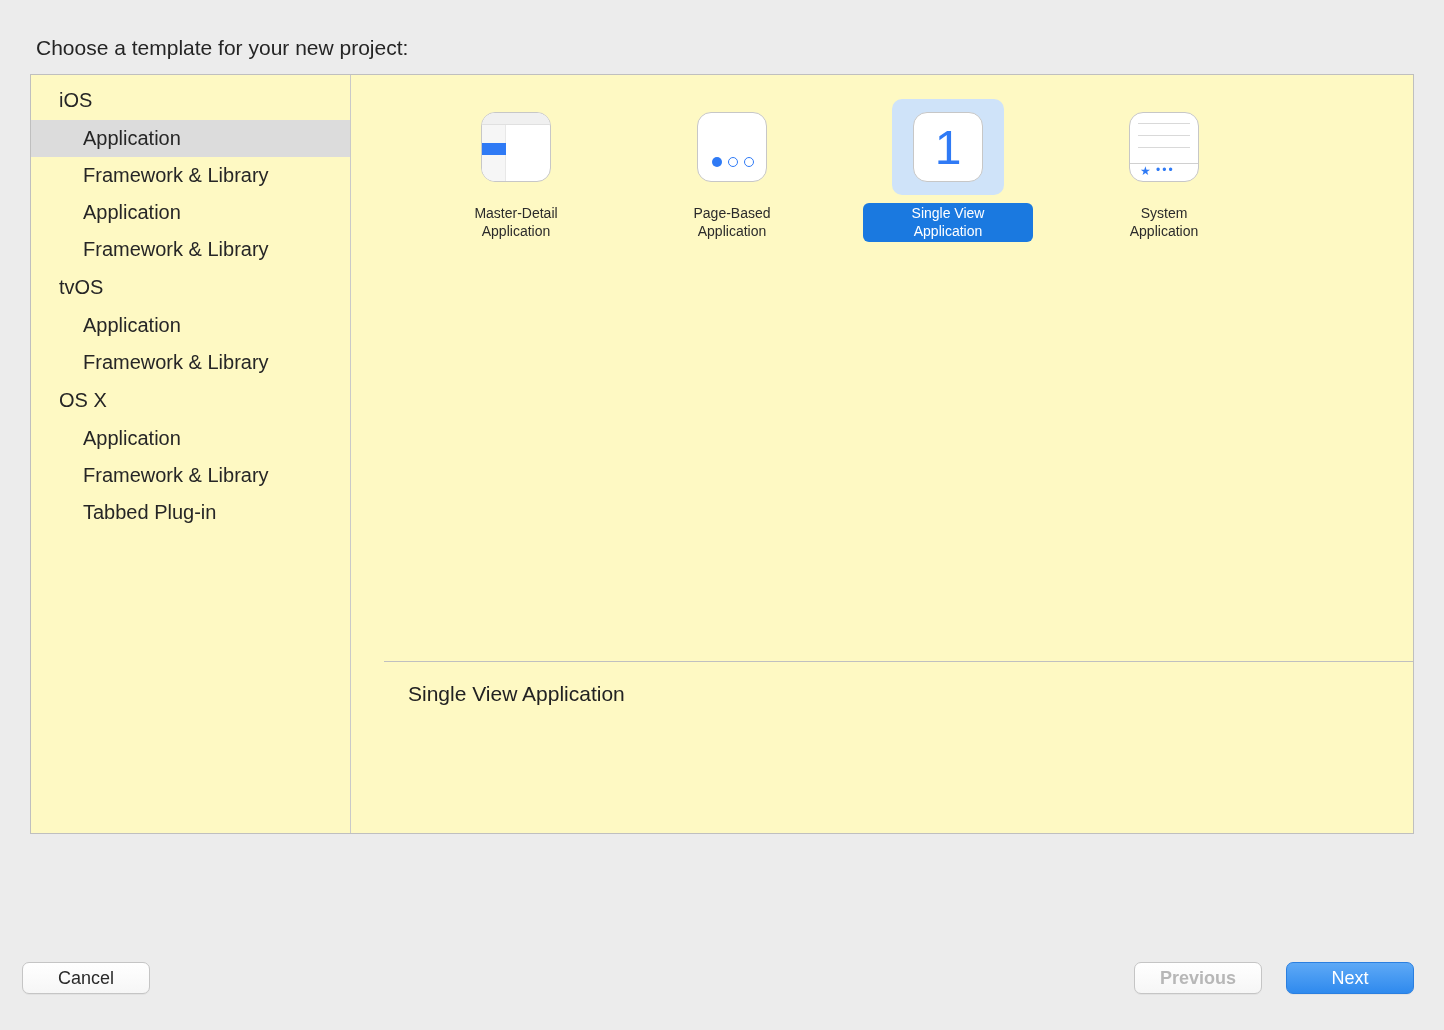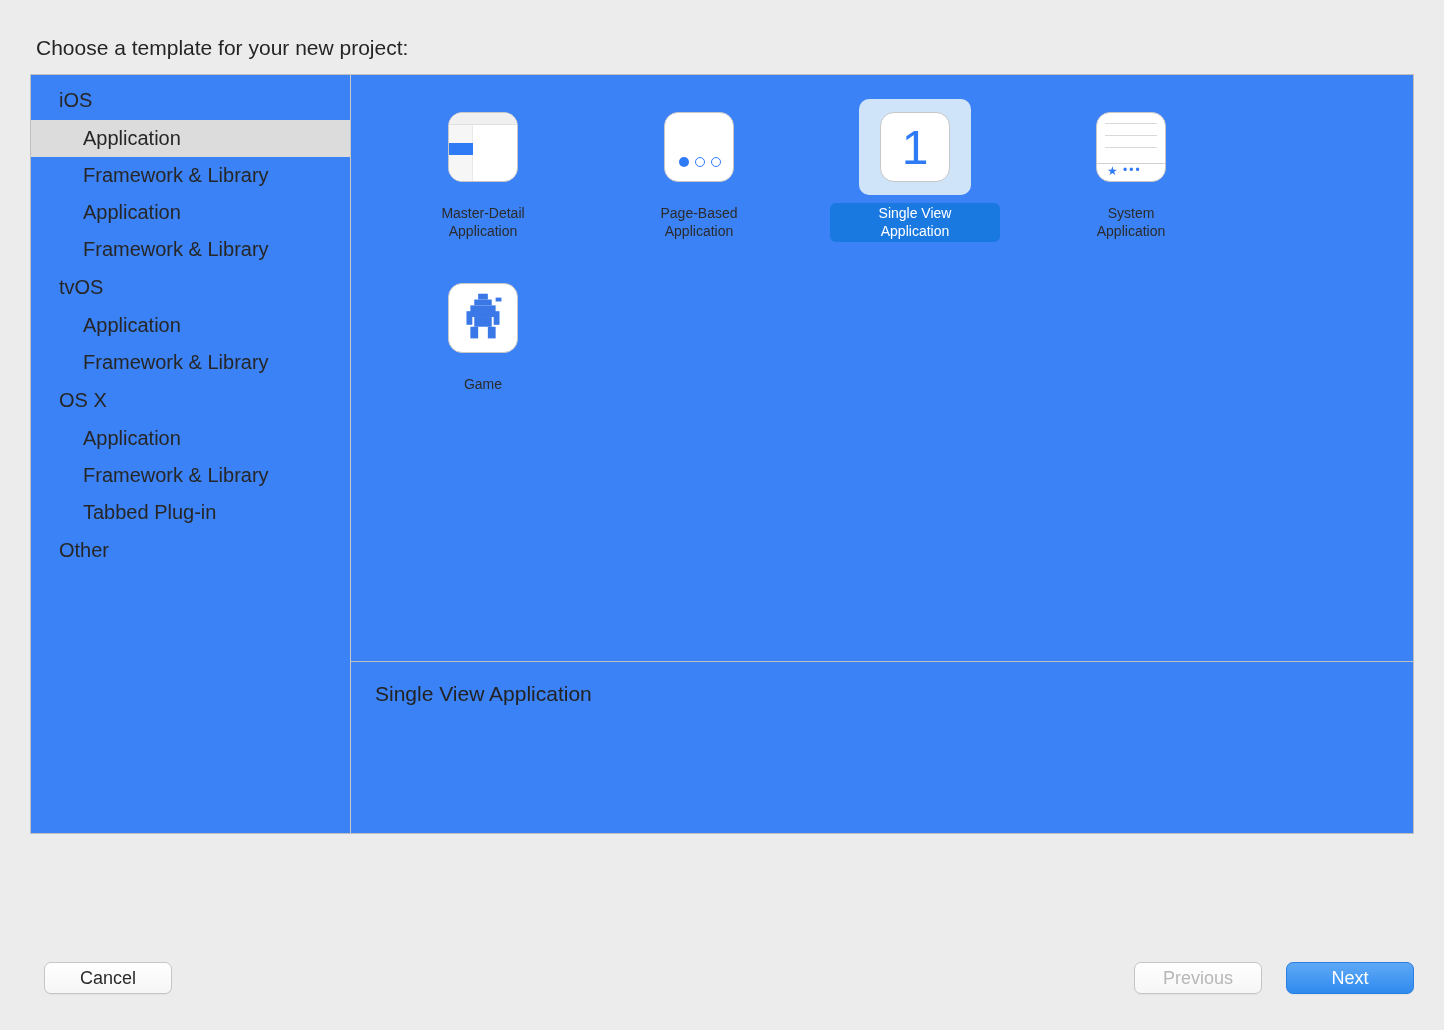--- a/index.html
+++ b/index.html
@@ -17,24 +17,25 @@
     width: 100%;
     height: 100%;
     padding: 20px 30px 30px 30px;
   }
   .sheet-title {
     font-size: 21px;
     color: #252525;
     margin: 16px 0 14px 6px;
   }
   .panel {
-    background: #3b82f6;
+    background: #fef9c3;
     border: 1px solid #bfbfbf;
     display: flex;
     height: 760px;
+    gap: 33px;
   }
   
   .sidebar {
     width: 320px;
     border-right: 1px solid #c9c9c9;
     padding: 6px 0;
     overflow: hidden;
   }
   .side-group-label {
     font-size: 20px;
@@ -138,41 +139,41 @@
   }
   .desc-body {
     font-size: 19px;
     color: #333;
     line-height: 1.4;
   }
 
   
   .footer {
     position: absolute;
-    left: 44px; right: 30px; bottom: 30px;
+    left: 22px; right: 30px; bottom: 30px;
     height: 44px;
     display: flex;
     align-items: center;
   }
   .btn {
     height: 32px;
     min-width: 128px;
     border-radius: 7px;
     border: 1px solid #c5c5c5;
     background: linear-gradient(#ffffff,#f6f6f6);
     font-size: 18px;
     color: #2a2a2a;
     display: inline-flex;
     align-items: center;
     justify-content: center;
     box-shadow: 0 1px 0 rgba(0,0,0,0.04);
     cursor: default;
     padding: 0 14px;
   }
-  .btn.disabled { color:#b7b7b7; }
+  .btn.disabled { color:#b7b7b7;font-weight:bold; }
   .btn.primary {
     background: linear-gradient(#5ea9f6,#2f8aee);
     border: 1px solid #2a7fe0;
     color: #fff;
   }
   .footer .spacer { flex:1; }
   .footer .btn + .btn { margin-left: 24px; }
 </style>
 </head>
 <body>
@@ -194,21 +195,20 @@
 
       <div class="side-group-label">tvOS</div>
       <div class="side-item">Application</div>
       <div class="side-item">Framework &amp; Library</div>
 
       <div class="side-group-label">OS X</div>
       <div class="side-item">Application</div>
       <div class="side-item">Framework &amp; Library</div>
       <div class="side-item">Tabbed Plug-in</div>
 
-      <div class="side-group-label">Other</div>
     </div>
 
     <div class="main">
 
       <div class="template-grid">
 
         <div class="template">
           <div class="icon-wrap">
             <div class="tile tile-master">
               <div class="hdr"></div>
@@ -250,40 +250,20 @@
               <div class="ln" style="top:34px"></div>
               <div class="bar"></div>
               <div class="star">★</div>
               <div class="dots">•••</div>
             </div>
           </div>
           <div class="template-label">System
 Application</div>
         </div>
 
-        <div class="template">
-          <div class="icon-wrap">
-            <div class="tile tile-game">
-              <svg viewBox="0 0 70 70">
-                  <g fill="#3b78e7">
-                <rect x="30" y="10" width="10" height="6"></rect>
-                <rect x="26" y="16" width="18" height="6"></rect>
-                <rect x="22" y="22" width="26" height="12"></rect>
-                <rect x="18" y="28" width="6" height="14"></rect>
-                <rect x="46" y="28" width="6" height="14"></rect>
-                <rect x="26" y="34" width="18" height="10"></rect>
-                <rect x="22" y="44" width="8" height="12"></rect>
-                <rect x="40" y="44" width="8" height="12"></rect>
-                <rect x="48" y="14" width="6" height="4"></rect>
-              </g>
-                </svg>
-            </div>
-          </div>
-          <div class="template-label">Game</div>
-        </div>
 
       </div>
 
       <div class="desc">
         <div class="desc-title">Single View Application</div>
       </div>
 
     </div>
   </div>
 

